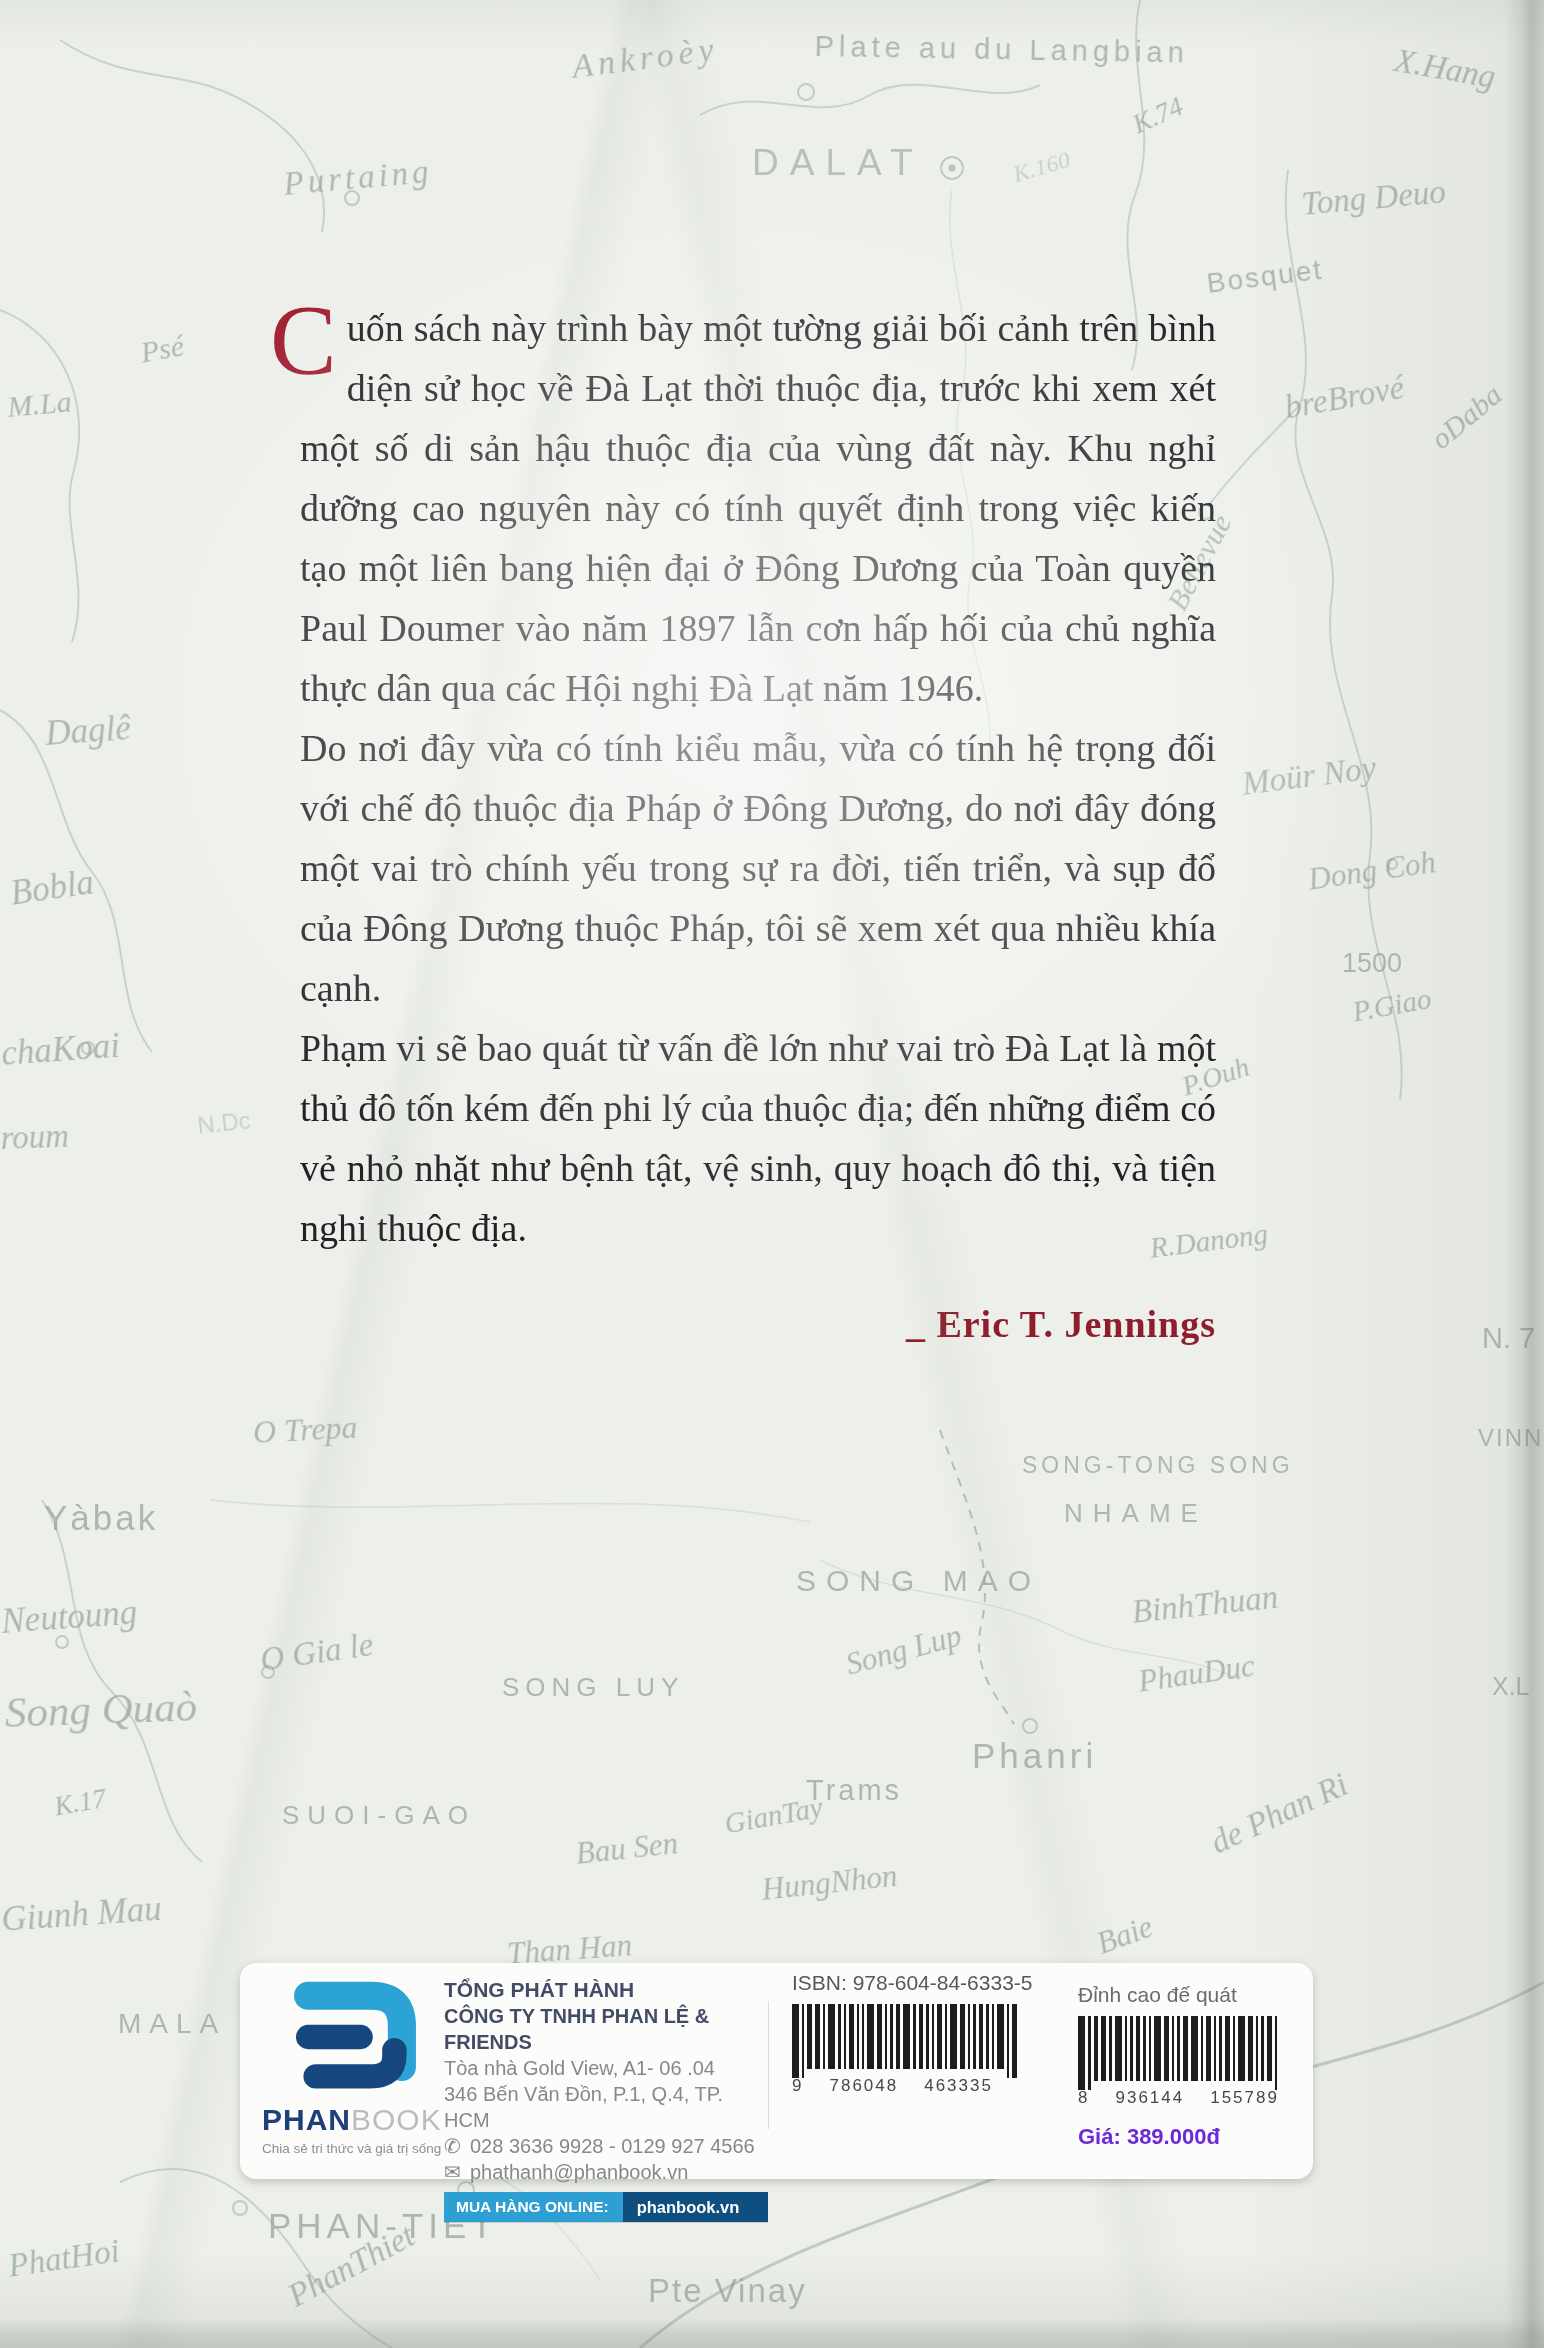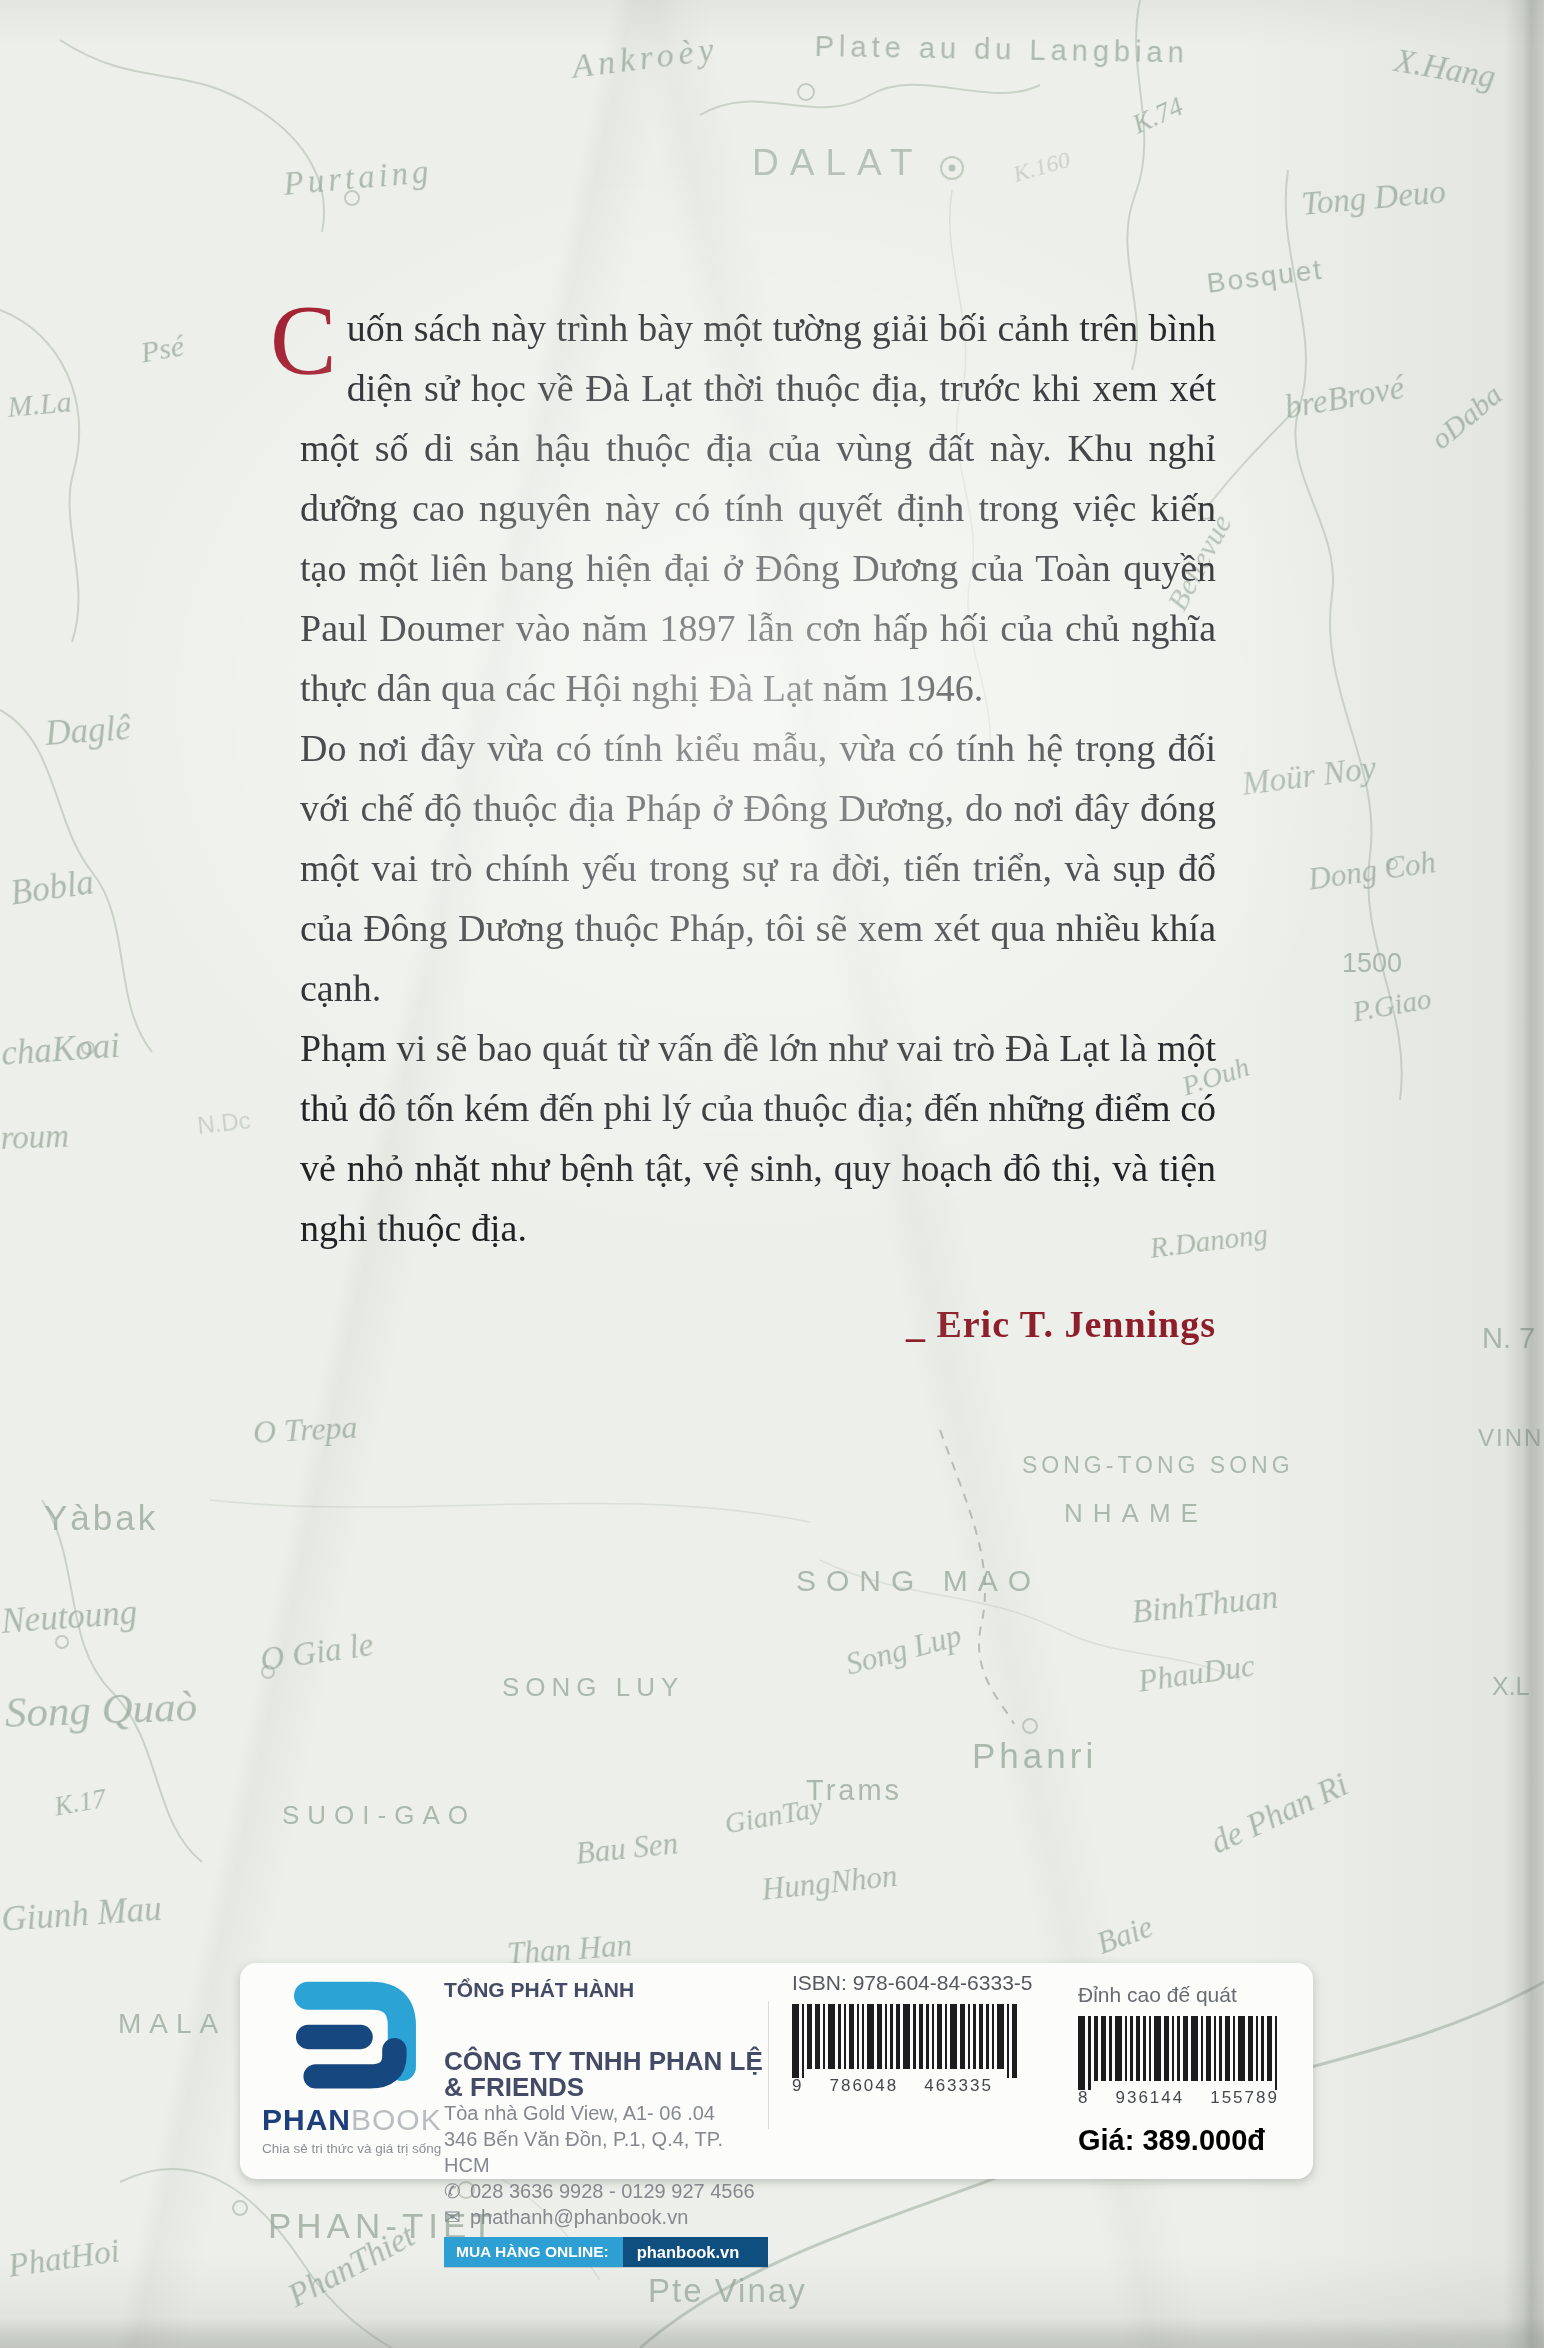--- a/index.html
+++ b/index.html
@@ -45,38 +45,38 @@
         border-radius:16px;z-index:10;box-shadow:0 3px 10px rgba(80,90,80,.30);
         font-family:"Liberation Sans",sans-serif;}
   .logo-wrap{position:absolute;left:22px;top:10px;width:190px;}
   .logo-mark{display:block;margin-left:18px;}
   .wordmark{margin-top:2px;font-size:30px;font-weight:bold;letter-spacing:1px;color:#1d3f7b;white-space:nowrap;}
   .wordmark .wm2{color:#b9bdc2;font-weight:normal;}
   .tagline{margin-top:4px;font-size:13.5px;color:#8b9096;white-space:nowrap;}
 
   .dist{position:absolute;left:204px;top:14px;width:330px;color:#85888f;font-size:20px;line-height:26px;}
   .dist .hd{font-weight:bold;color:#434b66;font-size:21px;}
-  .dist .co{font-weight:bold;color:#434b66;font-size:26px;margin-top:45px;}
+  .dist .co{font-weight:bold;color:#434b66;font-size:20px;}
   .dist .ic{display:inline-block;width:26px;color:#85888f;}
   .banner{display:flex;margin-top:7px;width:324px;height:30px;line-height:30px;font-weight:bold;
           box-shadow:0 1px 0 rgba(0,0,0,.15);}
   .banner .b1{background:#2e9fd2;color:#fff;font-size:15.5px;padding:0 14px 0 12px;white-space:nowrap;}
   .banner .b2{background:#0f4f80;color:#fff;font-size:16.5px;padding:0 14px;flex:1;text-align:left;white-space:nowrap;}
   .vdiv{position:absolute;left:528px;top:38px;width:1px;height:128px;background:#d9dcd9;}
 
   .isbn-area{position:absolute;left:552px;top:8px;width:250px;}
   .isbn-lbl{font-size:21px;color:#55585e;white-space:nowrap;}
   .price-area{position:absolute;left:838px;top:20px;width:220px;}
   .ptitle{font-size:21px;color:#686c72;white-space:nowrap;}
   .barcode{display:flex;align-items:flex-start;height:74px;margin-top:9px;}
   .barcode .bar{background:#1d1d1f;height:88%;}
   .barcode .bar.tall{height:100%;}
   .bdigits{display:flex;gap:26px;font-size:17px;color:#44474c;margin-top:-2px;}
   .bdigits span{letter-spacing:2px;}
-  .price{margin-top:16px;font-size:29px;font-weight:bold;color:#000000;}
+  .price{margin-top:16px;font-size:22px;font-weight:bold;color:#6d28d9;}
 </style>
 </head>
 <body>
 
 <div class="page">
 
   <svg class="map-art" width="1544" height="2348" viewBox="0 0 1544 2348">
     <path d="M1288,170 C1275,255 1322,330 1300,405 C1278,472 1342,525 1332,595 C1318,690 1382,765 1370,855 C1358,945 1412,1010 1400,1100"></path>
     <path d="M1300,405 C1258,448 1236,470 1208,506"></path>
     <path d="M1140,0 C1125,70 1160,130 1135,195 C1112,255 1150,310 1132,370"></path>

